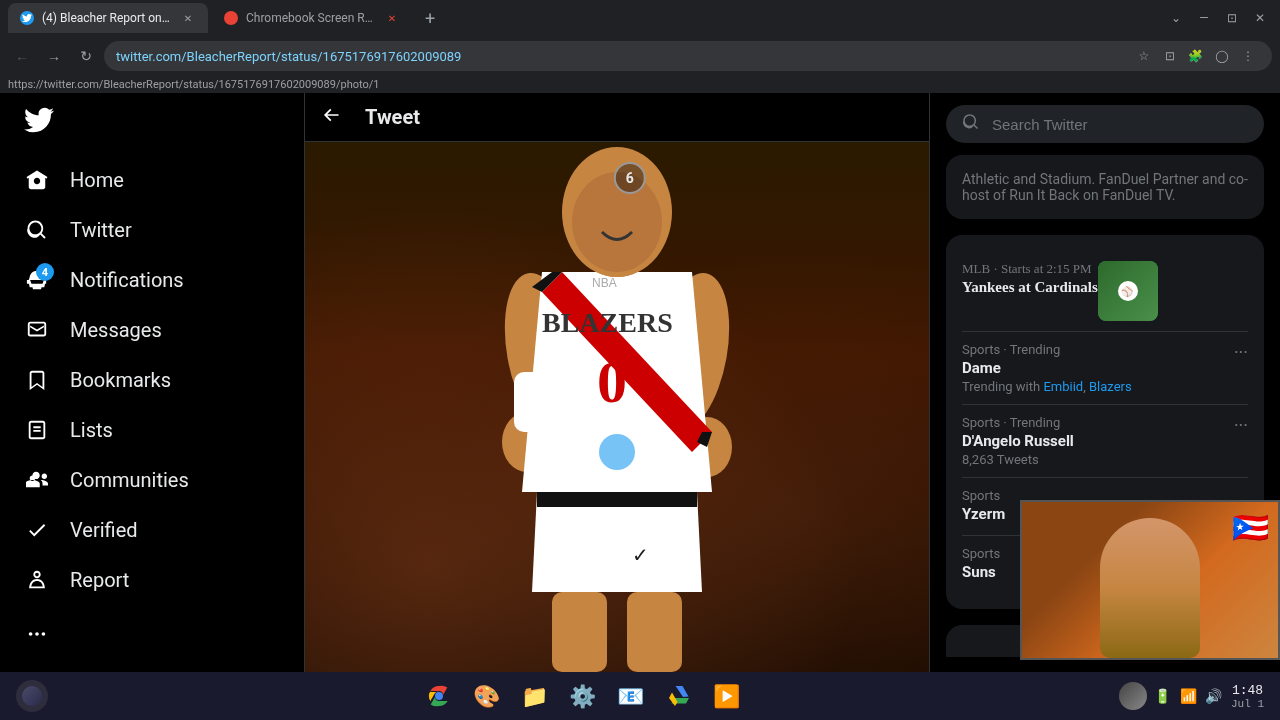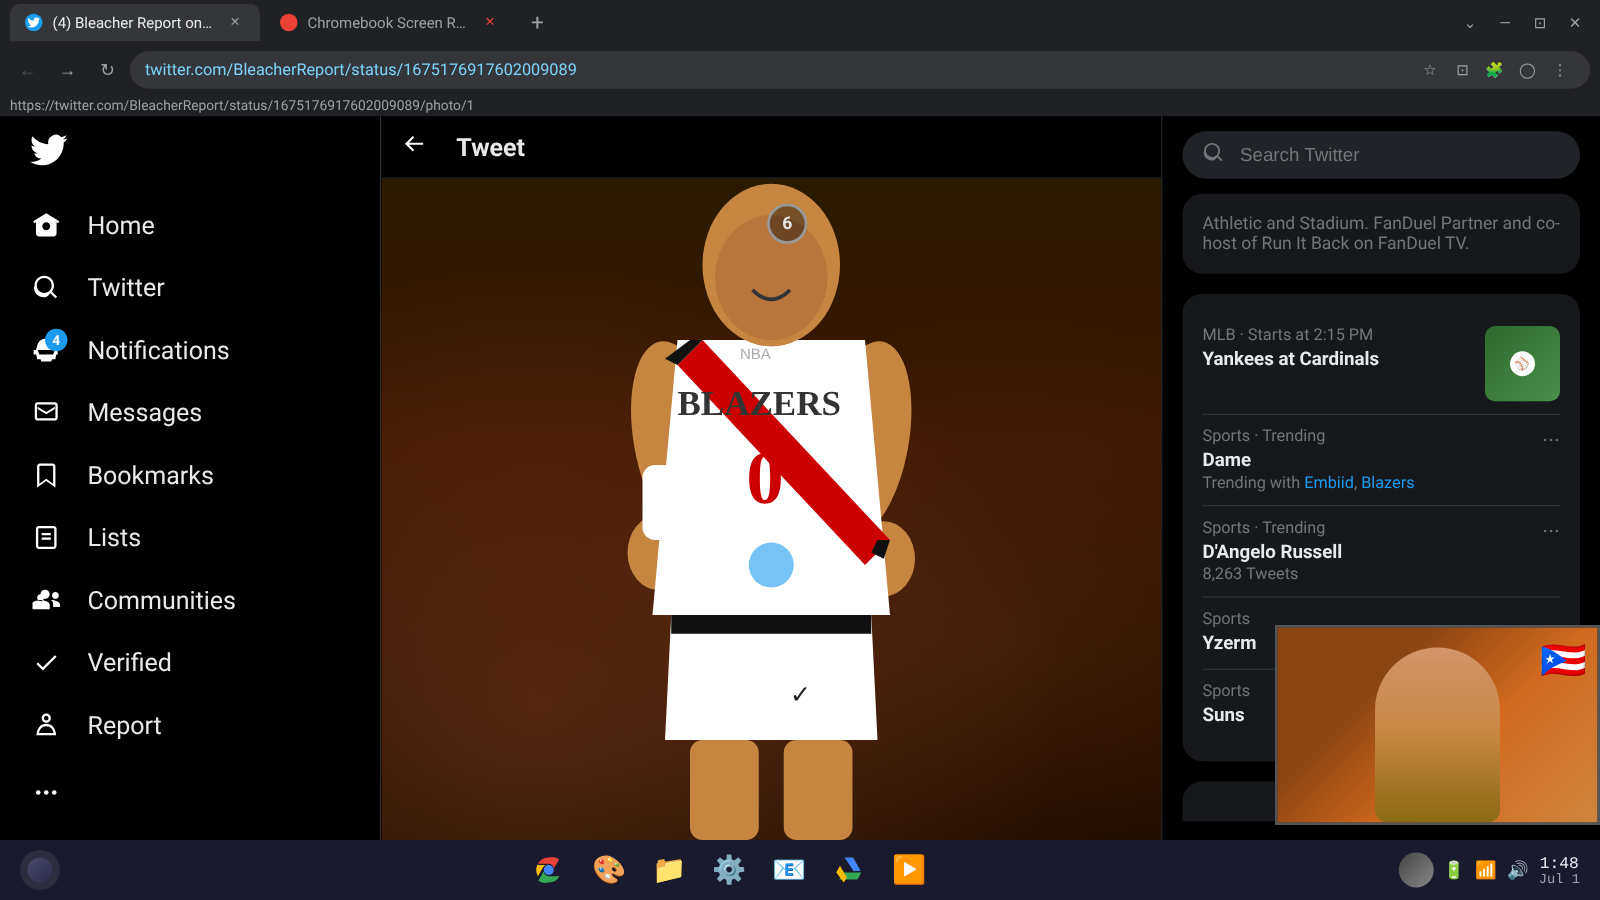--- a/index.html
+++ b/index.html
@@ -318,23 +318,23 @@
     }
     .trending-with {
       font-size: 13px;
       color: #71767b;
     }
     .trending-with span { color: #1d9bf0; cursor: pointer; }
 
     .mlb-item {
       display: flex;
       align-items: flex-start;
-      justify-content: space-between;
       padding: 10px 0;
       border-bottom: 1px solid #2f3336;
+      font-family: Liberation Serif, serif;
     }
     .mlb-left {}
     .mlb-category { font-size: 13px; color: #71767b; }
     .mlb-name { font-size: 15px; font-weight: 700; margin-top: 2px; }
     .mlb-thumbnail {
       width: 60px;
       height: 60px;
       border-radius: 8px;
       overflow: hidden;
       background: #2d8a3e;

